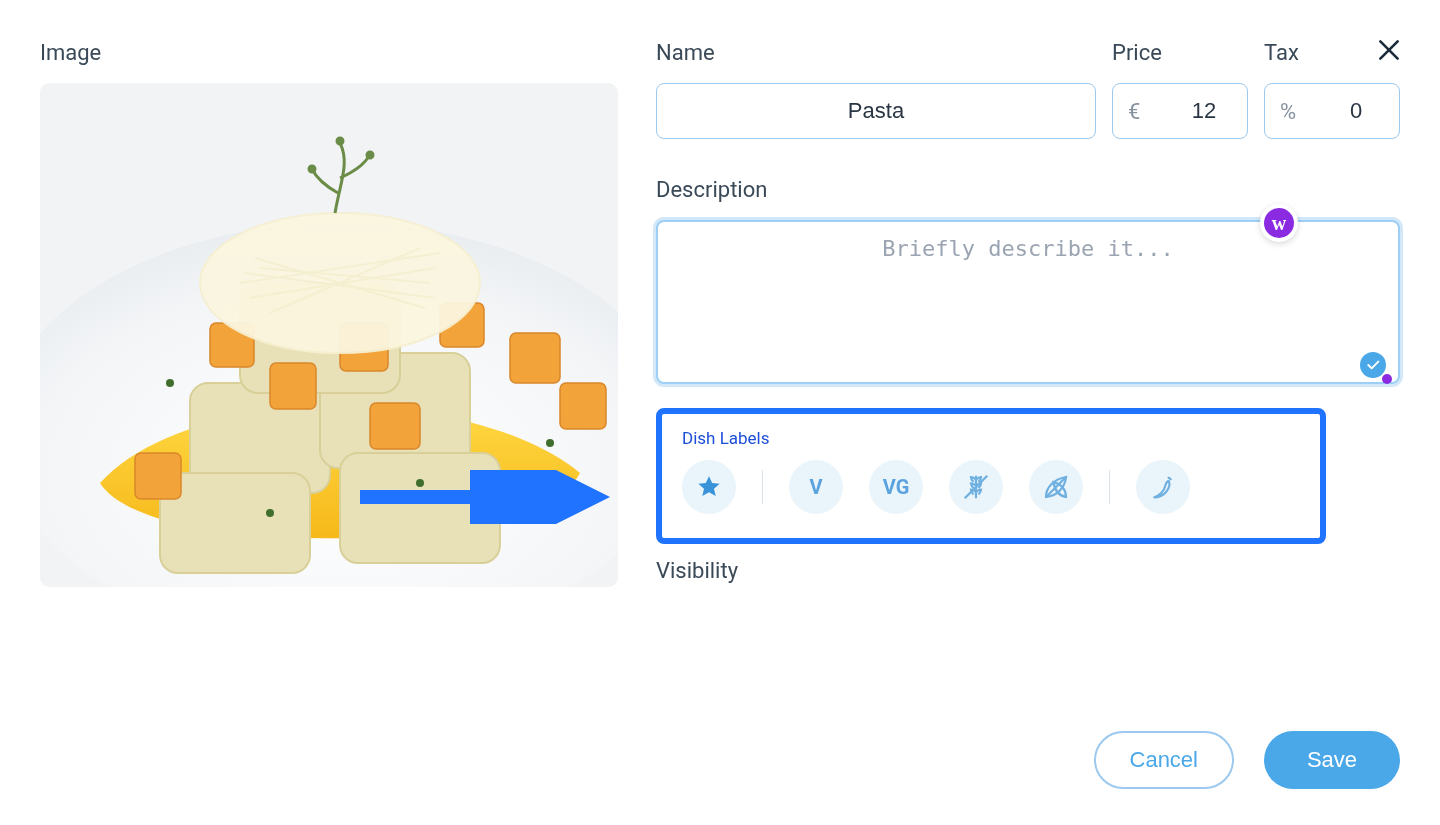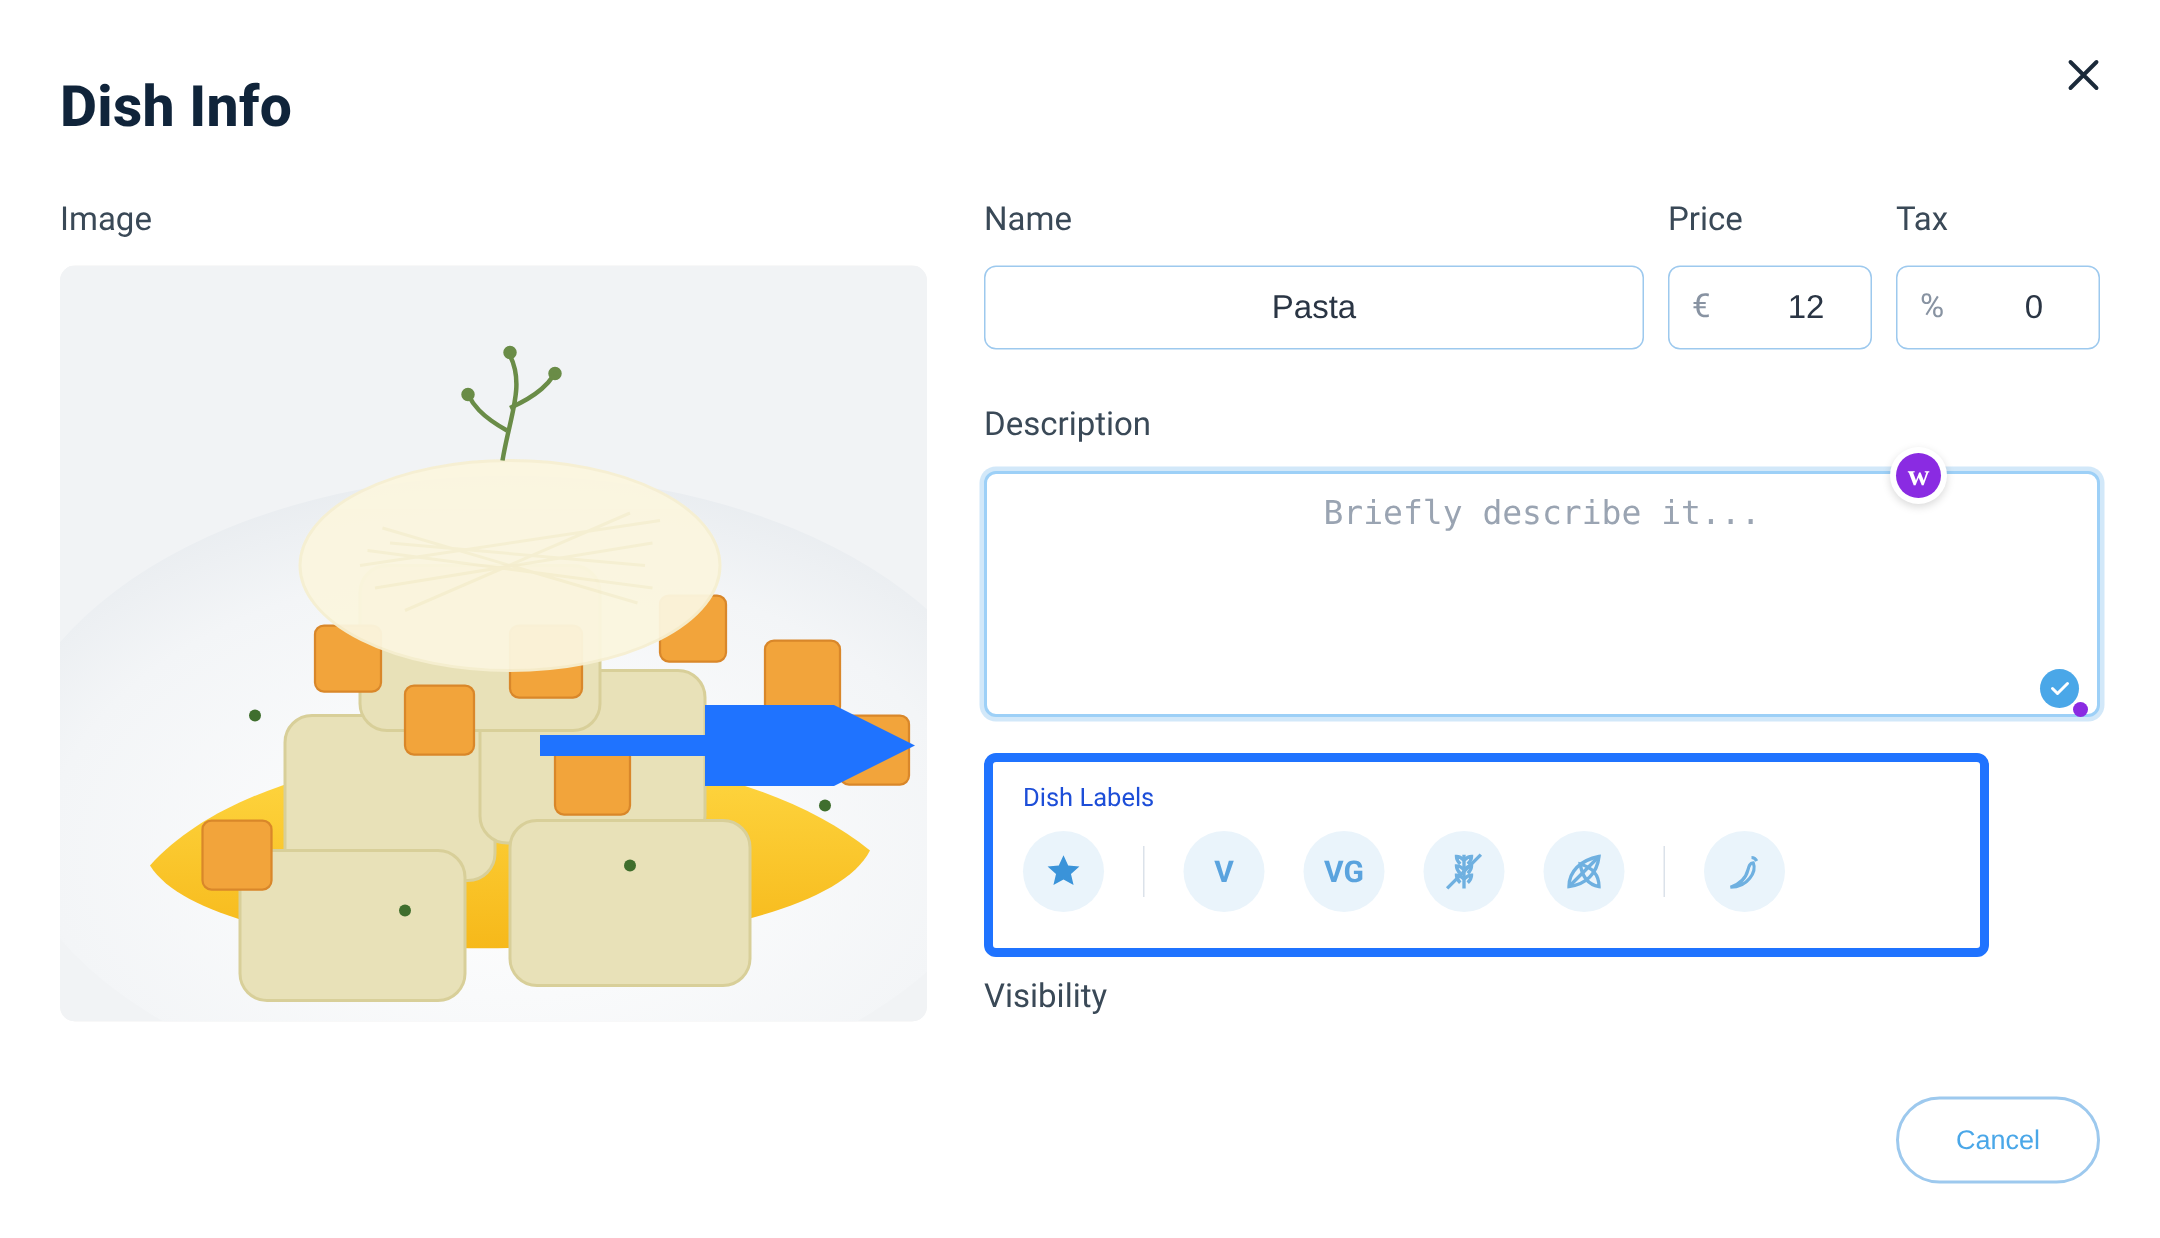--- a/index.html
+++ b/index.html
@@ -166,21 +166,21 @@
 
   .footer {
     position: absolute;
     right: 40px; bottom: 36px;
     display:flex; gap: 30px;
   }
   .btn {
     min-width: 136px;
     height: 58px;
     border-radius: 30px;
-    font-size: 18px;
+    font-size: 22px;
     font-weight: 500;
     display:flex; align-items:center; justify-content:center;
     cursor:pointer;
     padding: 0 34px;
   }
   .btn-cancel {
     background:#fff;
     color:#4aa7e8;
     border: 2px solid #9dc9ee;
   }
@@ -194,21 +194,20 @@
 <body>
 
 <div class="page">
 
   <button class="close-btn" aria-label="Close">
     <svg viewBox="0 0 24 24">
         <path d="M4 4 L20 20 M20 4 L4 20" fill="none" stroke-linecap="round"></path>
       </svg>
   </button>
 
-  <h1 class="title">Dish Info</h1>
 
   <div class="cols">
 
     <div class="left">
       <div class="section-label">Image</div>
       <div class="dish-img">
 
         <svg viewBox="0 0 578 504" preserveAspectRatio="xMidYMid slice">
           <defs>
             <radialGradient id="plate" cx="50%" cy="60%" r="65%">
@@ -367,15 +366,16 @@
     <defs>
       <marker id="ah" markerWidth="12" markerHeight="12" refX="9" refY="5" orient="auto">
         <path d="M0 0 L10 5 L0 10 Z" fill="#1f73ff"></path>
       </marker>
     </defs>
     <line x1="0" y1="27" x2="236" y2="27" stroke="#1f73ff" stroke-width="14" marker-end="url(#ah)"></line>
   </svg>
 
   <div class="footer">
     <button class="btn btn-cancel">Cancel</button>
+    <button class="btn btn-save">Save</button>
   </div>
 
 </div>
 
 </body></html>

